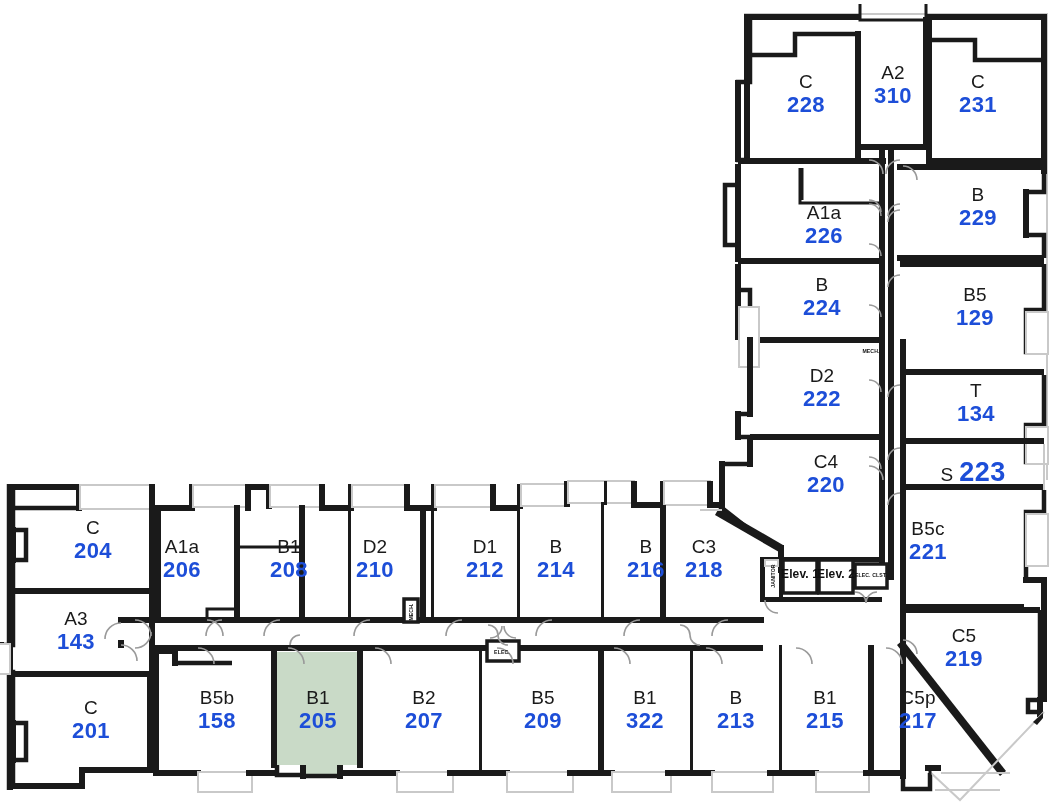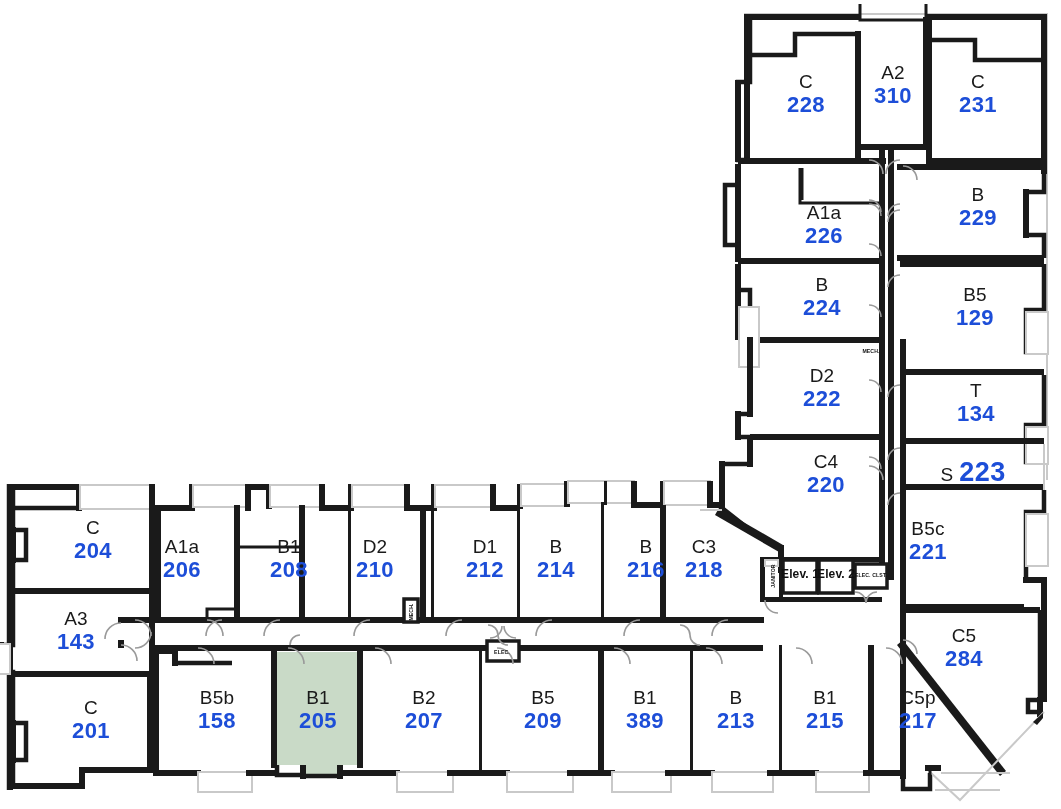--- a/index.html
+++ b/index.html
@@ -517,37 +517,37 @@
       <div class="unit-label" style="left: 424px; top: 710px; text-align: center;">
         <span class="u-type">B2</span>
         <span class="u-num">207</span>
       </div>
       <div class="unit-label" style="left: 543px; top: 710px;">
         <span class="u-type">B5</span>
         <span class="u-num">209</span>
       </div>
       <div class="unit-label" style="left: 645px; top: 710px;">
         <span class="u-type">B1</span>
-        <span class="u-num">389</span>
+        <span class="u-num">322</span>
       </div>
       <div class="unit-label" style="left: 736px; top: 710px;">
         <span class="u-type">B</span>
         <span class="u-num">213</span>
       </div>
       <div class="unit-label" style="left: 825px; top: 710px;">
         <span class="u-type">B1</span>
         <span class="u-num">215</span>
       </div>
       <div class="unit-label" style="left: 918px; top: 710px;">
         <span class="u-type">C5p</span>
         <span class="u-num">217</span>
       </div>
       <div class="unit-label" style="left: 964px; top: 648px;">
         <span class="u-type">C5</span>
-        <span class="u-num">284</span>
+        <span class="u-num">219</span>
       </div>
     </div>
 
   <div id="svc-labels">
       <div class="svc-label" style="left: 800px; top: 574px;">Elev. 1</div>
       <div class="svc-label" style="left: 836px; top: 574px;">Elev. 2</div>
       <div class="svc-label tiny" style="left: 871px; top: 575px;">ELEC. CLST.</div>
       <div class="svc-label tiny vert" style="left: 773px; top: 576px;">JANITOR</div>
       <div class="svc-label tiny" style="left: 871px; top: 351px;">MECH.</div>
       <div class="svc-label tiny vert" style="left: 411px; top: 612px;">MECH.</div>

